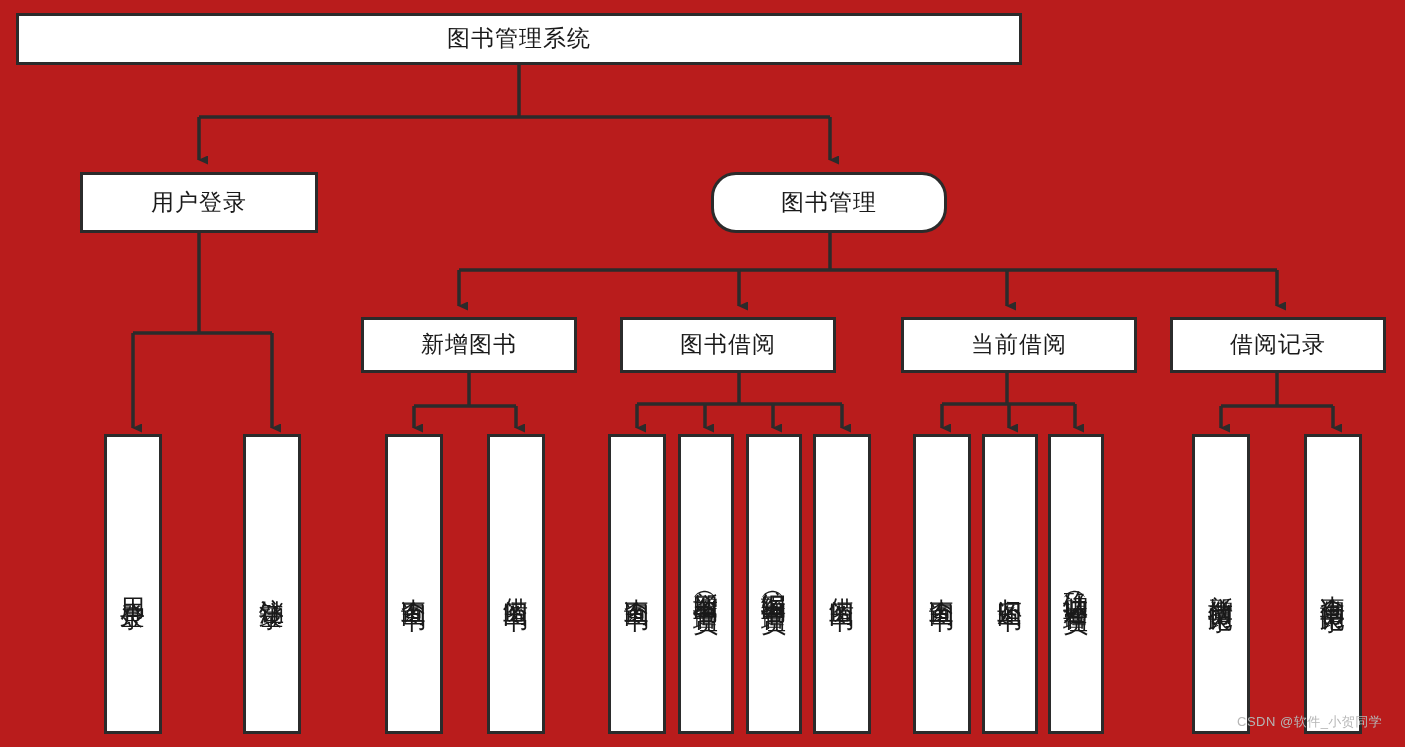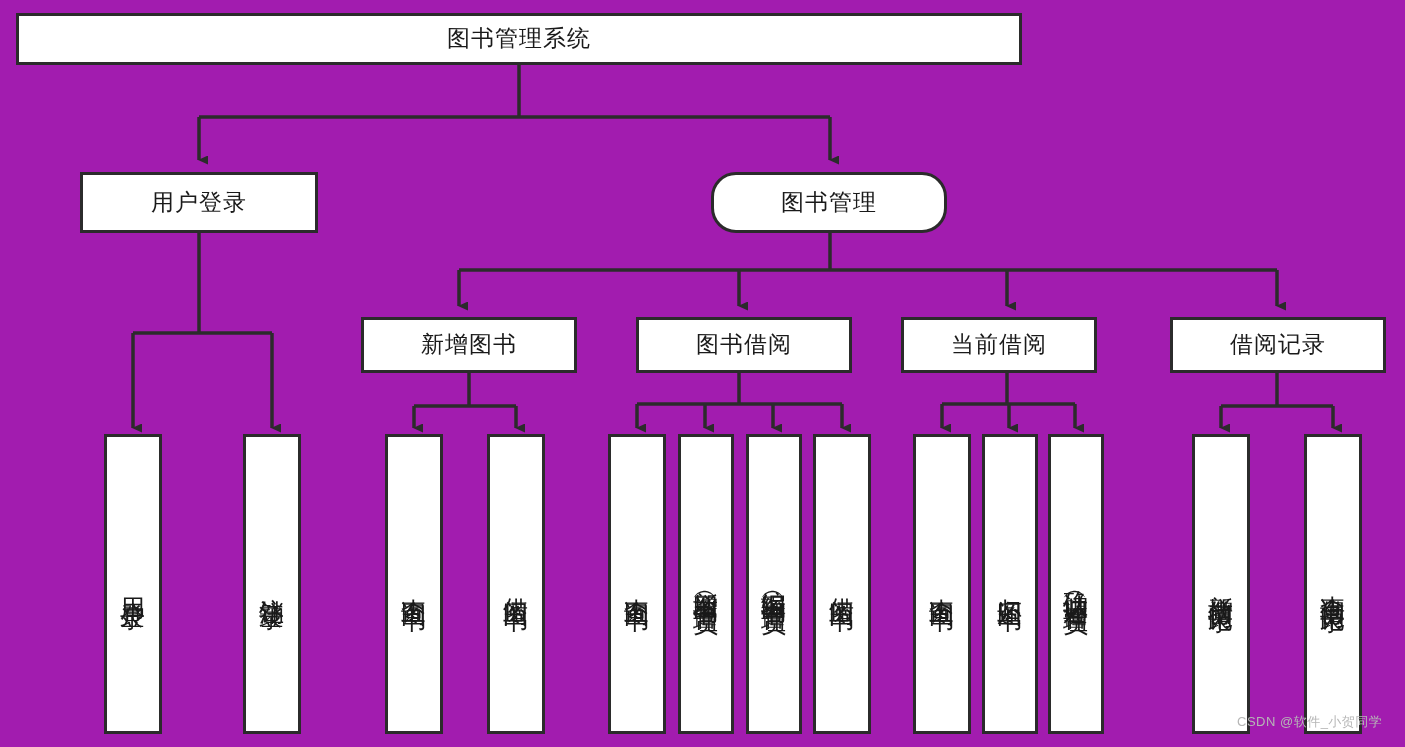--- a/index.html
+++ b/index.html
@@ -8,21 +8,21 @@
     padding: 0;
     background: #ffffff;
   }
   body {
     font-family: "Liberation Sans", "DejaVu Sans", sans-serif;
   }
   #diagram-canvas {
     position: relative;
     width: 1405px;
     height: 747px;
-    background: #a21caf;
+    background: #b91c1c;
     overflow: hidden;
   }
   svg.connector-layer {
     position: absolute;
     left: 0;
     top: 0;
     width: 1405px;
     height: 747px;
     pointer-events: none;
   }
@@ -145,25 +145,25 @@
   </div>
 
   <div class="node horizontal" style="left:711px; top:172px; width:236px; height:61px;border-radius:25px;">
     <span>图书管理</span>
   </div>
 
   <div class="node horizontal" style="left:361px; top:317px; width:216px; height:56px;">
     <span>新增图书</span>
   </div>
 
-  <div class="node horizontal" style="left:636px; top:317px; width:216px; height:56px;align-items:center;">
+  <div class="node horizontal" style="left:620px; top:317px; width:216px; height:56px;align-items:center;">
     <span>图书借阅</span>
   </div>
 
-  <div class="node horizontal" style="left:901px; top:317px; width:196px; height:56px;">
+  <div class="node horizontal" style="left:901px; top:317px; width:236px; height:56px;">
     <span>当前借阅</span>
   </div>
 
   <div class="node horizontal" style="left:1170px; top:317px; width:216px; height:56px;font-family:Liberation Serif, serif;">
     <span>借阅记录</span>
   </div>
 
   <div class="node leaf" style="left:104px; top:434px; width:58px; height:300px;">
     <span class="leaf-text">用户登录</span>
   </div>

